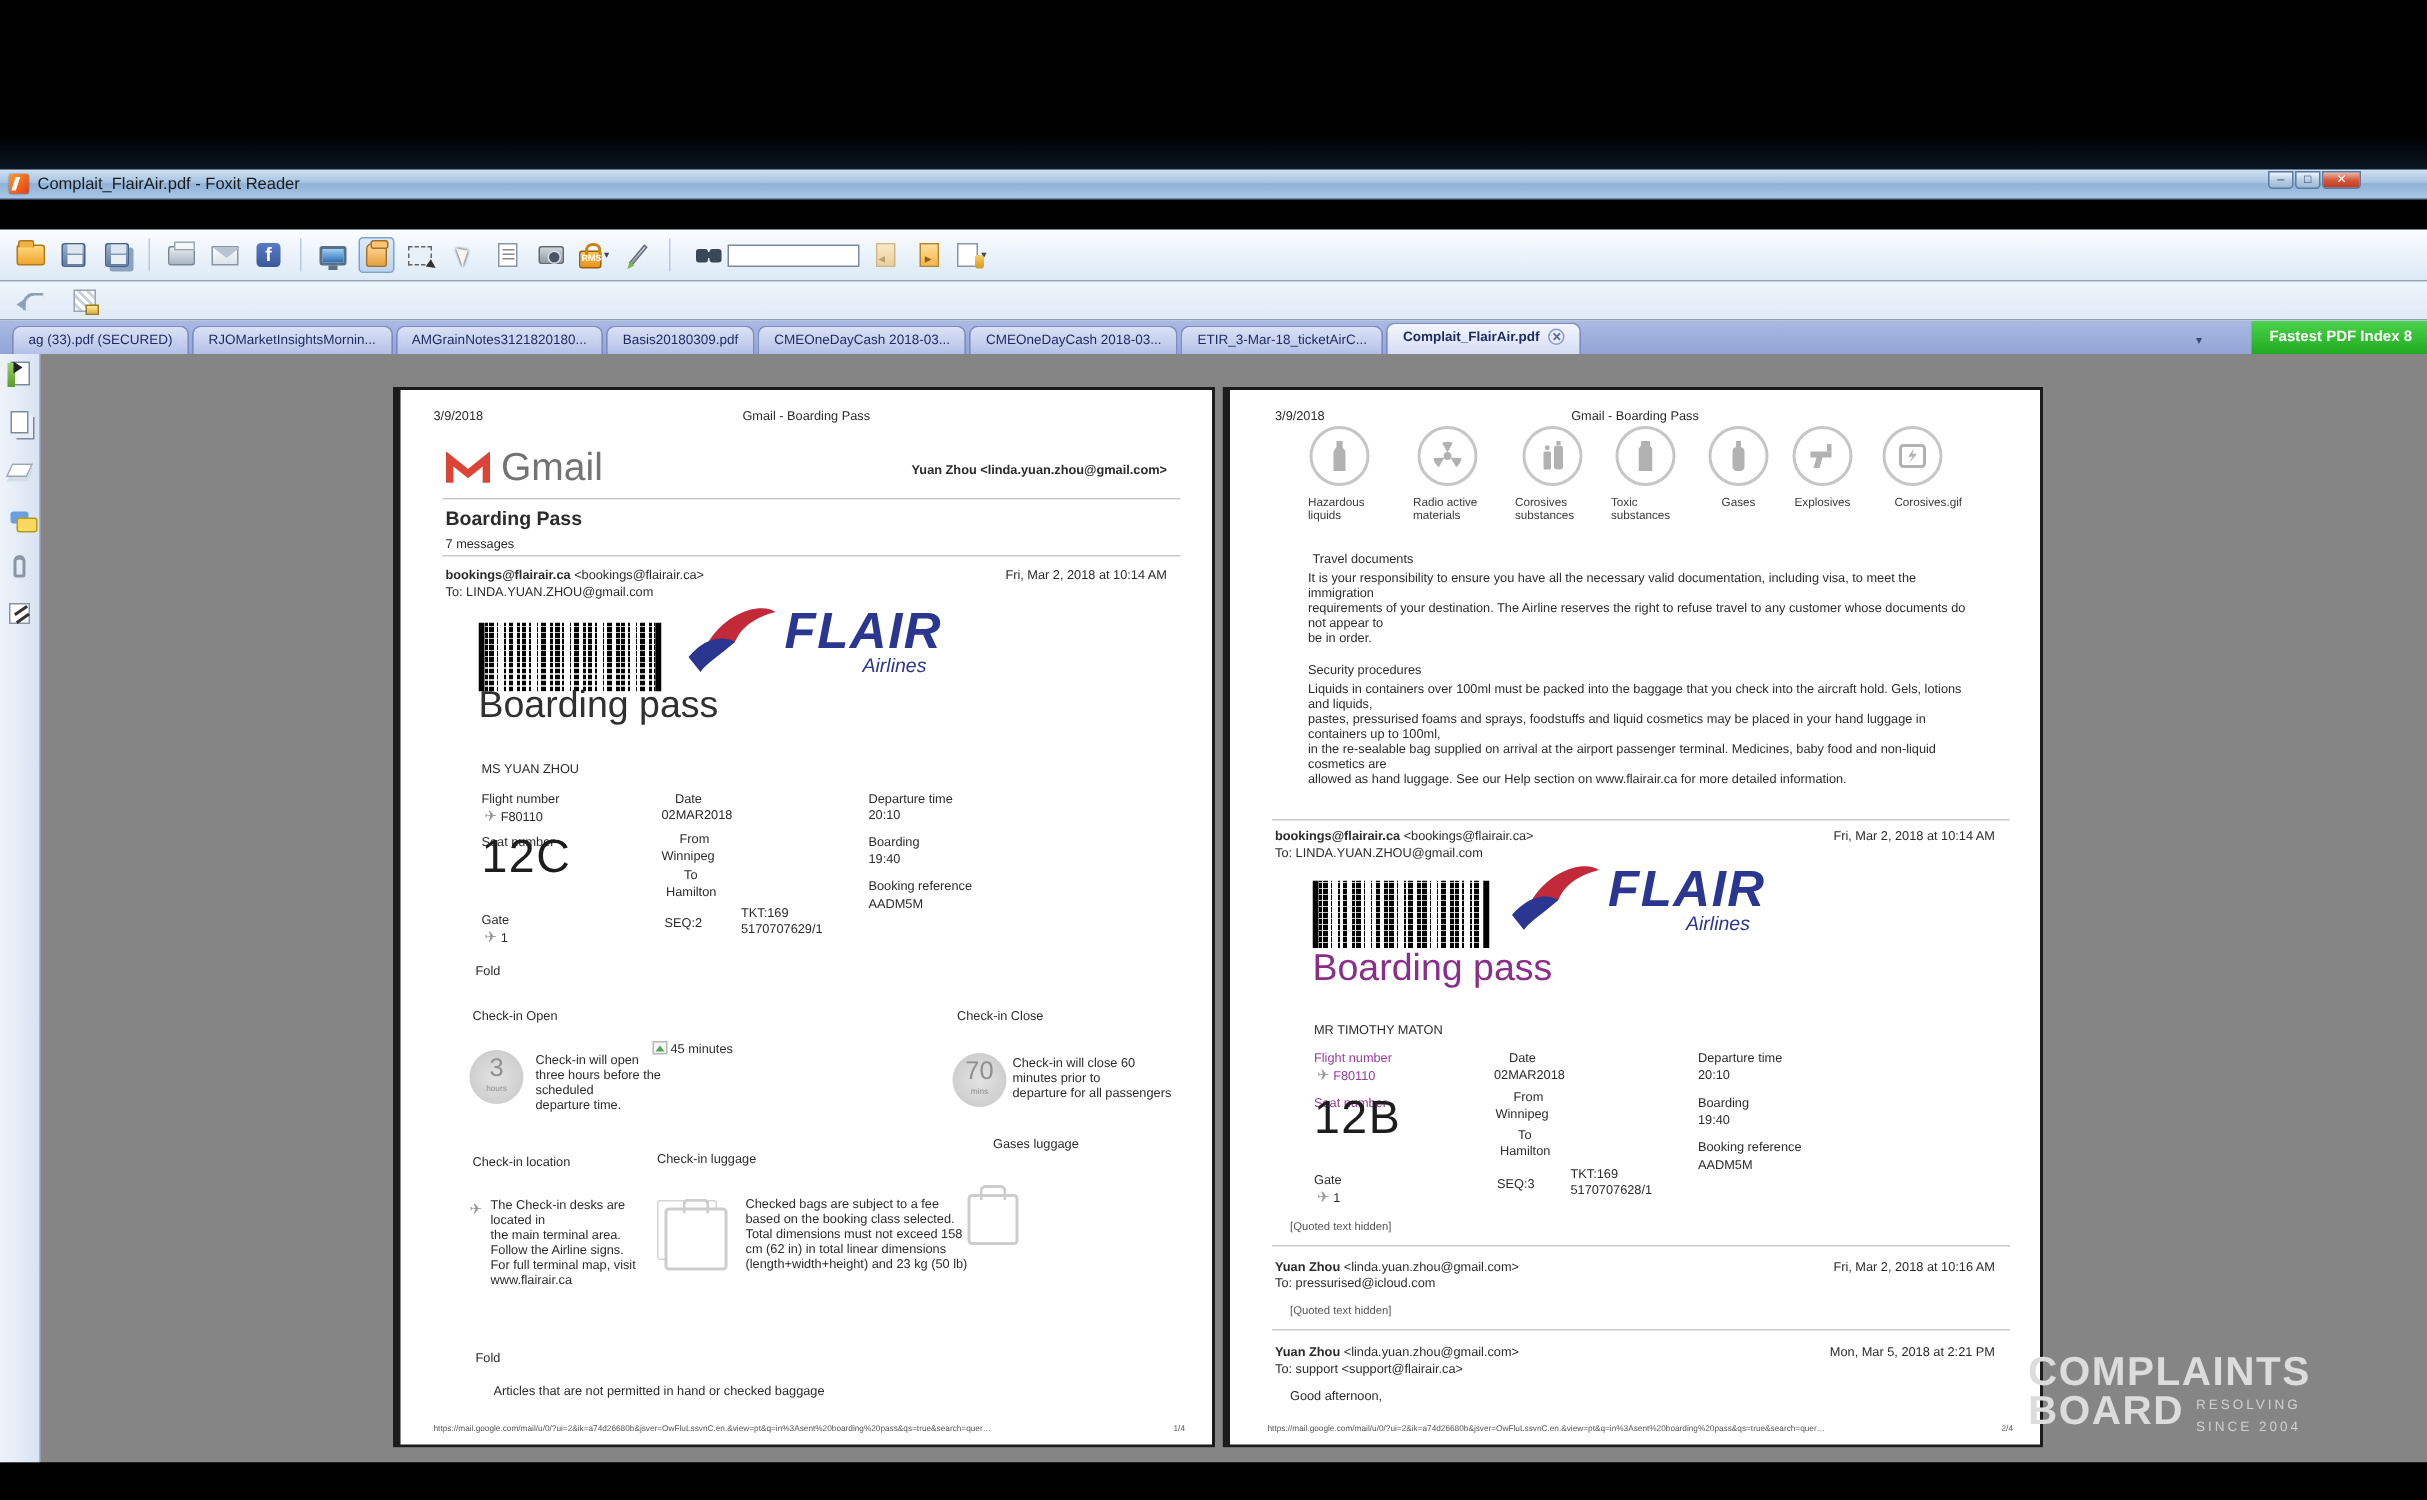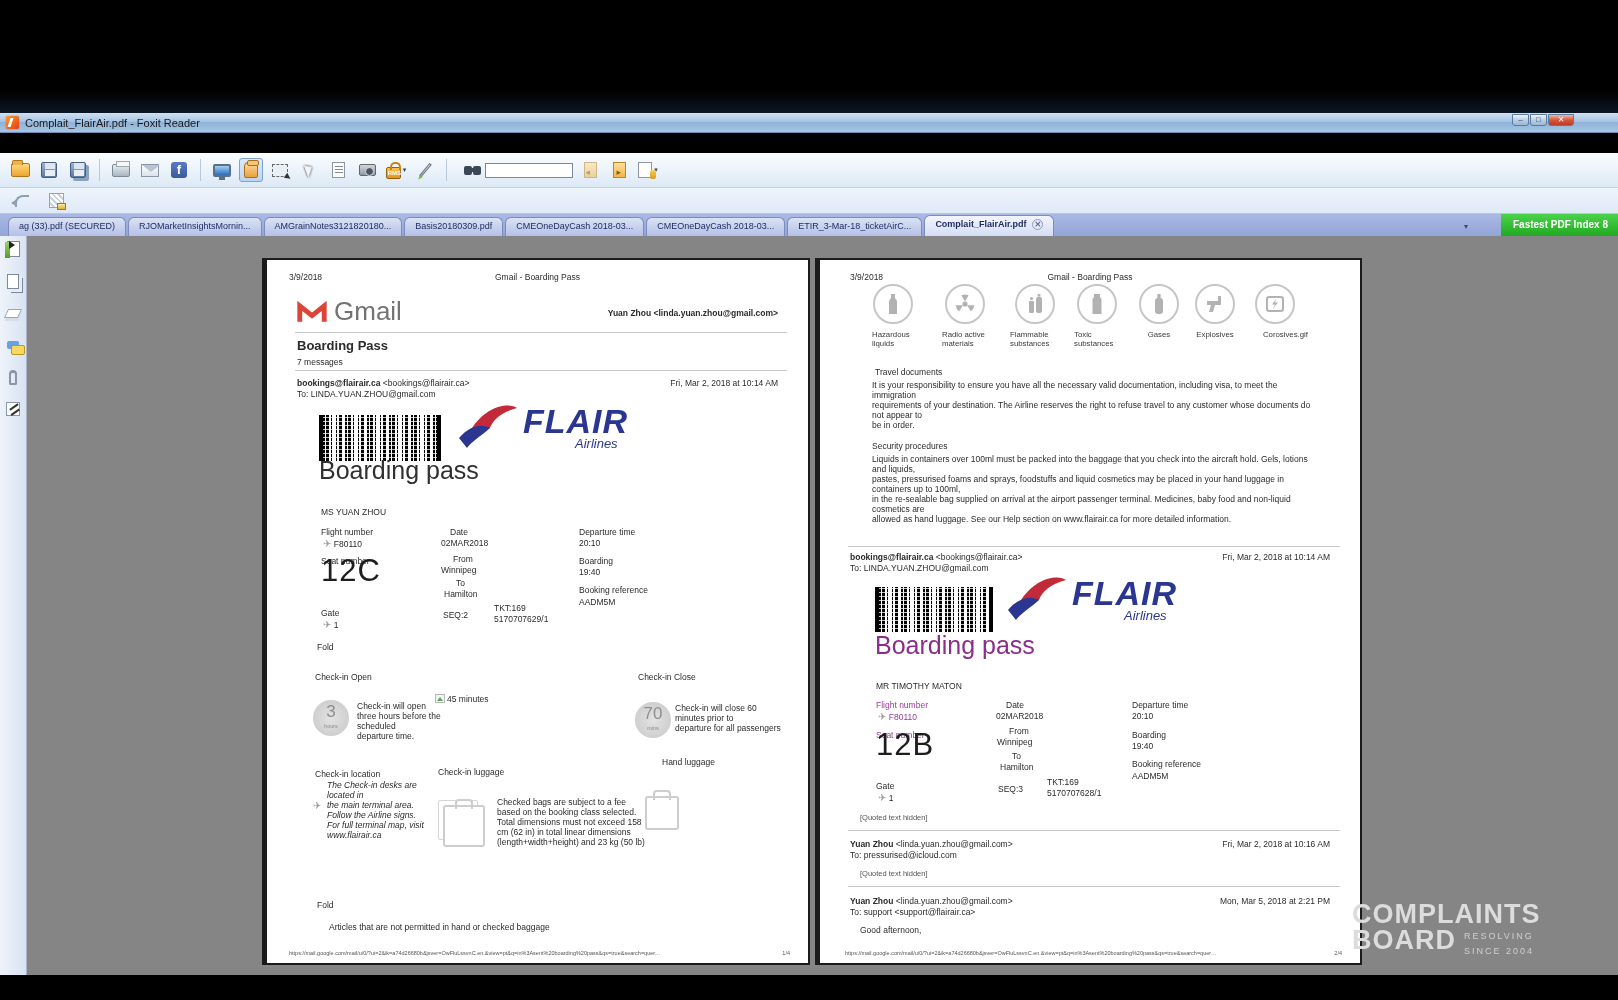--- a/index.html
+++ b/index.html
@@ -333,36 +333,36 @@
     <div class="circbadge" style="left:368px;top:442px;">
       <span class="n">70</span>
       <span class="u">mins</span>
     </div>
     <div class="p ml" style="left:408px;top:443px;width:125px;">Check-in will close 60
 minutes prior to
 departure for all passengers</div>
 
     <div class="p" style="left:48px;top:509px;">Check-in location</div>
     <div class="plane abs" style="left:46px;top:540px;">✈</div>
-    <div class="p ml" style="left:60px;top:520px;width:115px;font-style:italic;">The Check-in desks are
+    <div class="p ml" style="left:60px;top:538px;width:115px;">The Check-in desks are
 located in
 the main terminal area.
 Follow the Airline signs.
 For full terminal map, visit
 www.flairair.ca</div>
 
     <div class="p" style="left:171px;top:507px;">Check-in luggage</div>
     <div class="case back" style="left:176px;top:545px;width:42px;height:42px;"></div>
     <div class="p ml" style="left:230px;top:537px;width:185px;">Checked bags are subject to a fee
 based on the booking class selected.
 Total dimensions must not exceed 158
 cm (62 in) in total linear dimensions
 (length+width+height) and 23 kg (50 lb)</div>
 
-    <div class="p" style="left:395px;top:497px;">Hand luggage</div>
+    <div class="p" style="left:395px;top:497px;">Gases luggage</div>
     <div class="case" style="left:378px;top:536px;width:34px;height:34px;"></div>
 
     <div class="p" style="left:50px;top:640px;">Fold</div>
     <div class="p" style="left:62px;top:662px;">Articles that are not permitted in hand or checked baggage</div>
 
     <div class="footurl abs" style="left:22px;top:690px;">https://mail.google.com/mail/u/0/?ui=2&amp;ik=a74d26680b&amp;jsver=OwFluLssvnC.en.&amp;view=pt&amp;q=in%3Asent%20boarding%20pass&amp;qs=true&amp;search=quer…</div>
     <div class="footurl abs" style="right:18px;top:690px;">1/4</div>
   </div>
 
   <div class="page" style="left:815px;top:258px;width:547px;height:707px;">
@@ -392,21 +392,21 @@
     </div>
     <div class="hazitem" style="left:182px;top:24px;">
       <div class="hazcirc">
           <svg width="24" height="24" viewBox="0 0 24 24" class="hsvg">
             <rect x="6" y="9" width="5" height="12" rx="1"></rect>
             <circle cx="8.5" cy="6.5" r="1.6"></circle>
             <rect x="13" y="5" width="6" height="16" rx="2"></rect>
             <rect x="14.6" y="2" width="2.8" height="2.6"></rect>
           </svg>
         </div>
-      <div class="hazlabel ml" style="margin-left:8px;">Flammable
+      <div class="hazlabel ml" style="margin-left:8px;">Corosives
 substances</div>
     </div>
     <div class="hazitem" style="left:244px;top:24px;">
       <div class="hazcirc">
           <svg width="24" height="24" viewBox="0 0 24 24" class="hsvg">
             <path d="M9 2h6v3l1.5 2v15h-9V7L9 5z"></path>
           </svg>
         </div>
       <div class="hazlabel ml" style="margin-left:10px;">Toxic
 substances</div>

